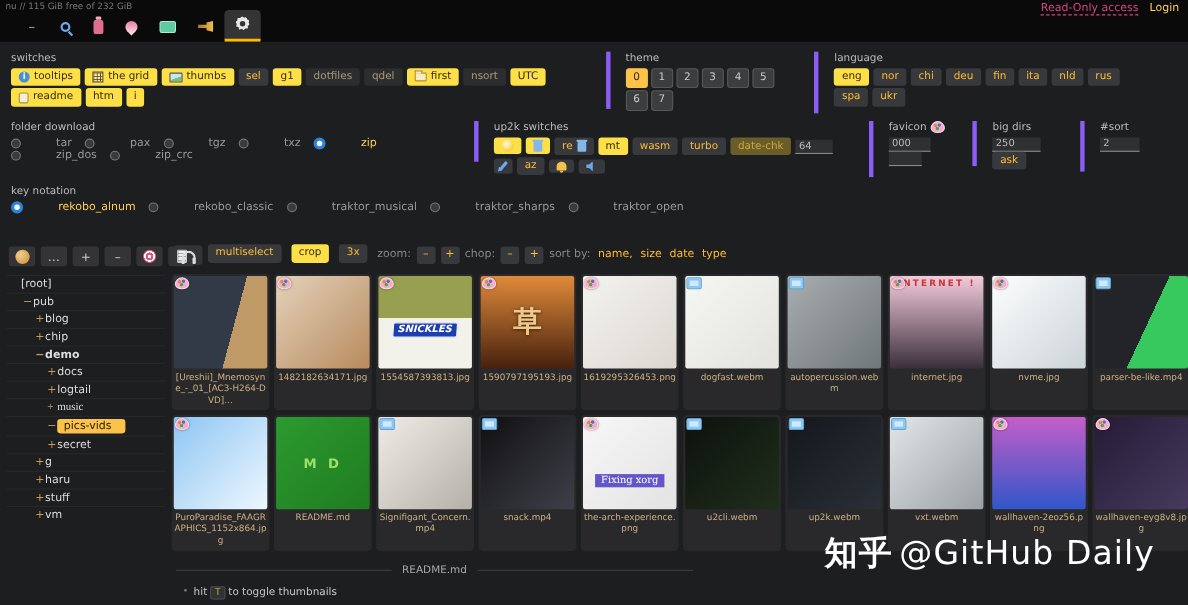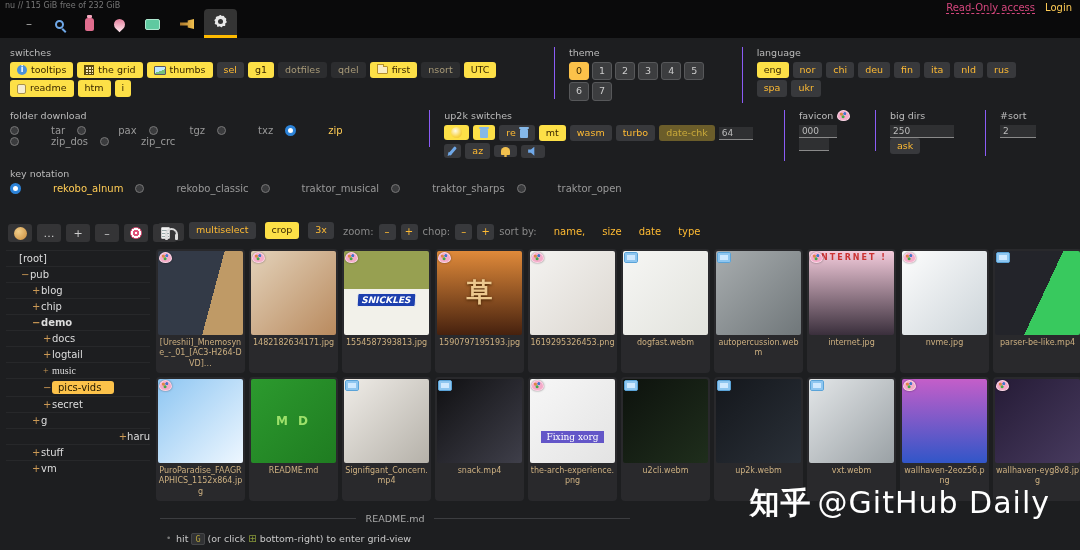--- a/index.html
+++ b/index.html
@@ -14,21 +14,21 @@
   .storage { position:absolute; top:1px; left:5px; font-size:8px; color:#777; }
   .topright { position:absolute; top:2px; right:8px; font-size:10px; }
   .ro { color:#d5467d; border-bottom:1px dashed #d5467d; margin-right:10px; }
   .login { color:#fc5; cursor:pointer; }
   .ops { position:absolute; left:14px; bottom:0; display:flex; align-items:flex-end; }
   .op { padding:4px 10px 6px; display:flex; align-items:center; justify-content:center; min-width:30px; height:26px; }
   .op.active { background:#343434; border-radius:4px 4px 0 0; border-bottom:3px solid #fb0; height:29px; }
   
   .panel { padding:6px 0 2px; }
   .prow { display:flex; align-items:flex-start; padding:3px 10px 4px; }
-  .group { padding-right:14px; margin-right:14px; border-right:1px solid #8b5cf6; min-height:34px; }
+  .group { padding-right:14px; margin-right:14px; border-right:4px solid #8b5cf6; min-height:34px; }
   .prow .group:last-child { border-right:none; }
   .glabel { color:#bbb; font-size:9.5px; margin-bottom:4px; display:flex; align-items:center; gap:4px; }
   .gbody { display:flex; align-items:center; flex-wrap:wrap; }
   .btn { display:inline-flex; align-items:center; gap:4px; background:#38393c; color:#fb3;
          border-radius:3px; padding:2px 7px; margin:0 4px 2px 0; font-size:9.5px; line-height:1.3; cursor:pointer; }
   .btn.on { background:#fde047; color:#3a2800; }
   .btn.dim { background:#2c2d2f; color:#a89a78; }
   .btn.warn { background:#6b5d2a; color:#c9a93a; }
   .btn.sq { padding:2px 6px; background:#3c3d3f; border:1px solid #57585a; color:#ccc; margin-right:3px; }
   .btn.sq.on { background:#fcc24a; border-color:#fcc24a; color:#3a2800; }
@@ -46,21 +46,21 @@
   .tbtn { min-width:24px; height:18px; background:#343436; border-radius:3px; display:flex;
           align-items:center; justify-content:center; color:#ccc; font-size:11px; cursor:pointer; }
   .titem { padding:2px 0; border-top:1px solid #27282a; color:#ddd; white-space:nowrap; cursor:pointer; }
   .tsign { color:#cc9a55; display:inline-block; width:9px; }
   .titem.sel .lbl { background:#fcc24a; color:#241a00; border-radius:3px; padding:1px 6px; display:inline-block; min-width:62px; }
   .content { flex:1; padding:0 6px; }
   .ctools { display:flex; align-items:center; gap:5px; font-size:10px; color:#888; margin:2px 0 8px 2px; }
   .hbtn { width:26px; height:18px; background:#343436; border-radius:3px; display:flex; align-items:center; justify-content:center; }
   .mini { width:17px; height:16px; display:inline-flex; align-items:center; justify-content:center;
           background:#38393c; color:#fb3; border-radius:3px; cursor:pointer; }
-  .slink { color:#fb3; cursor:pointer; margin-left:12px; }
+  .slink { color:#fb3; cursor:pointer; margin-left:2px; }
   
   .grid { display:grid; grid-template-columns:repeat(10,89px); gap:4px 4px; align-items:stretch; }
   .tile { background:#29292c; border-radius:4px; padding:2px 2px 4px; position:relative; cursor:pointer; }
   .thumb { width:85px; height:84px; margin:0 auto; border-radius:2px; position:relative;
            display:flex; align-items:center; justify-content:center; overflow:hidden; }
   .cap { font-size:8px; color:#cdb081; text-align:center; margin-top:3px; word-break:break-all;
          line-height:1.3; max-height:31px; overflow:hidden; }
   .badge { position:absolute !important; top:1px; left:1px; box-shadow:0 0 2px rgba(0,0,0,.5); }
   .ov { font-weight:bold; }
   .ov-snick { background:#1d3fae; color:#fff; font-style:italic; font-size:9px; padding:1px 4px;
@@ -373,21 +373,21 @@
         <span class="ic palette-icon"></span>
       </div>
       <div class="gbody" id="g-fav">
           <input class="tin" value="000" style="width: 38px;">
           <input class="tin" style="width: 30px;">
         </div>
     </div>
     <div class="group">
       <div class="glabel">big dirs</div>
       <div class="gbody" id="g-big">
-          <input class="tin" value="250" style="width: 64px;">
+          <input class="tin" value="250" style="width: 44px;">
           <span class="btn off">
             <span>ask</span>
           </span>
         </div>
     </div>
     <div class="group">
       <div class="glabel">#sort</div>
       <div class="gbody" id="g-sort">
           <input class="tin" value="2" style="width: 36px;">
         </div>
@@ -443,21 +443,21 @@
         <div class="titem" style="padding-left: 15px;"><span class="tsign">−</span><span class="lbl">pub</span></div>
         <div class="titem" style="padding-left: 26px;"><span class="tsign">+</span><span class="lbl">blog</span></div>
         <div class="titem" style="padding-left: 26px;"><span class="tsign">+</span><span class="lbl">chip</span></div>
         <div class="titem" style="padding-left: 26px; font-weight: bold;"><span class="tsign">−</span><span class="lbl">demo</span></div>
         <div class="titem" style="padding-left: 37px;"><span class="tsign">+</span><span class="lbl">docs</span></div>
         <div class="titem" style="padding-left: 37px;"><span class="tsign">+</span><span class="lbl">logtail</span></div>
         <div class="titem" style="padding-left: 37px; font-family: Liberation Serif, serif;"><span class="tsign">+</span><span class="lbl">music</span></div>
         <div class="titem sel" style="padding-left: 37px;"><span class="tsign">−</span><span class="lbl">pics-vids</span></div>
         <div class="titem" style="padding-left: 37px;"><span class="tsign">+</span><span class="lbl">secret</span></div>
         <div class="titem" style="padding-left: 26px;"><span class="tsign">+</span><span class="lbl">g</span></div>
-        <div class="titem" style="padding-left: 26px; text-align: right;"><span class="tsign">+</span><span class="lbl">haru</span></div>
+        <div class="titem" style="padding-left: 26px;"><span class="tsign">+</span><span class="lbl">haru</span></div>
         <div class="titem" style="padding-left: 26px;"><span class="tsign">+</span><span class="lbl">stuff</span></div>
         <div class="titem" style="padding-left: 26px;"><span class="tsign">+</span><span class="lbl">vm</span></div>
       </div>
   </div>
   <div class="content">
     <div class="ctools" id="ctools">
         <span class="hbtn">
           <span class="ic phones-icon"></span>
         </span>
         <span class="btn off">
@@ -605,21 +605,20 @@
             <span class="ic palette-icon badge"></span>
           </div>
           <div class="cap">wallhaven-eyg8v8.jpg</div>
         </div>
       </div>
     <div class="doc">
       <div class="doc-title">
         <span>README.md</span>
       </div>
       <div id="doclines">
-          <div class="dline"><span>hit </span><kbd class="k">G</kbd><span> (or click </span><span class="gicon">⊞</span><span> bottom-right) to enter grid-view</span></div>
           <div class="dline"><span>hit </span><kbd class="k">T</kbd><span> to toggle thumbnails</span></div>
         </div>
     </div>
   </div>
 </div>
 
 <div class="wm">
   <span class="site">知乎</span><span class="handle">@GitHub Daily</span>
 </div>
 

